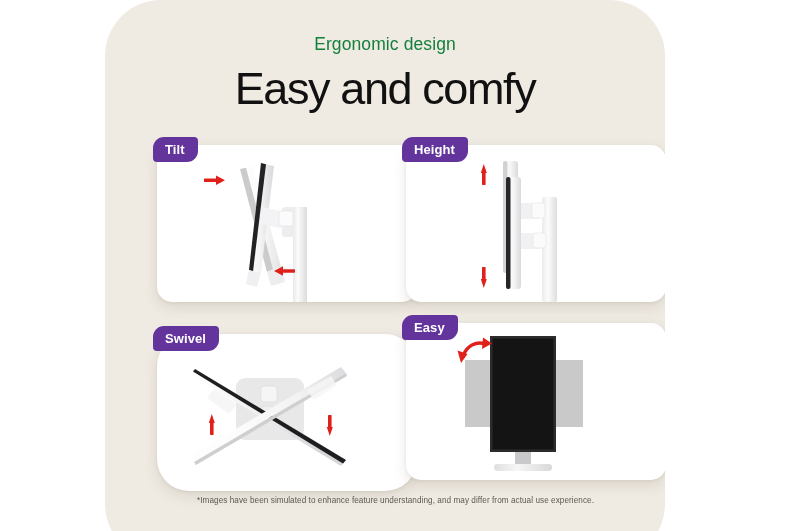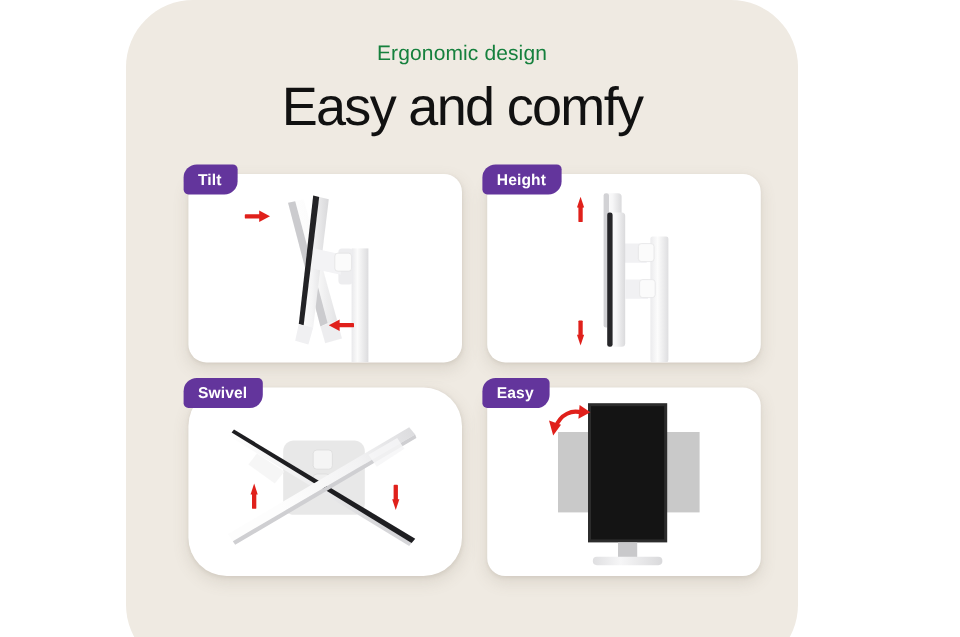--- a/index.html
+++ b/index.html
@@ -62,24 +62,25 @@
   }
   .card {
     position: absolute;
     width: 228px;
     height: 157px;
     background: #ffffff;
     border-radius: 15px;
     box-shadow: 0 5px 13px rgba(120, 108, 90, 0.16),
                 0 1px 3px rgba(120, 108, 90, 0.10);
     overflow: visible;
+    padding-left: 32px;
   }
   #card-tilt   { left: 0px;   top: 0px;   }
   #card-height { left: 249px; top: 0px; text-decoration: underline;   }
-  #card-swivel { left: 0px;   top: 178px; border-radius: 32px; }
+  #card-swivel { left: 0px;   top: 189px; border-radius: 32px; }
   #card-pivot  { left: 249px; top: 178px; }
 
   .card-inner {
     position: absolute;
     inset: 0;
     border-radius: 15px;
     overflow: hidden;
   }
 
   
@@ -306,14 +307,15 @@
             <polygon points="77,14.5 86,20.5 76,26" fill="#E0201B"></polygon>
             <polygon points="51.5,27.5 61.5,31 55,40" fill="#E0201B"></polygon>
           </g>
         </svg>
       </div>
       <div class="badge">Easy</div>
     </div>
 
   </div>
 
+  <div class="footnote">*Images have been simulated to enhance feature understanding, and may differ from actual use experience.</div>
 
 </div>
 
 </body></html>

